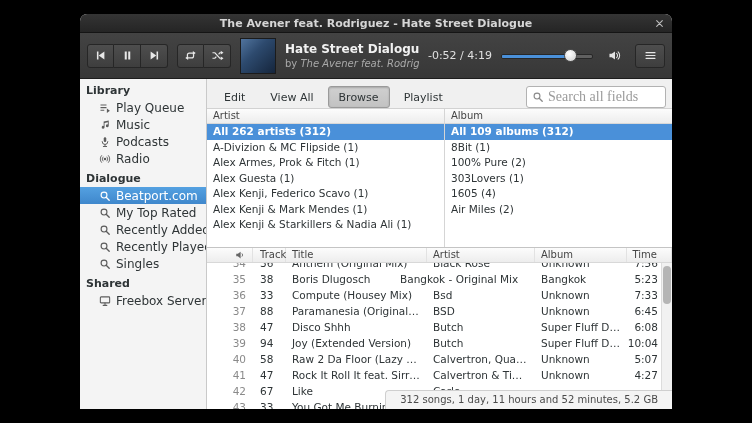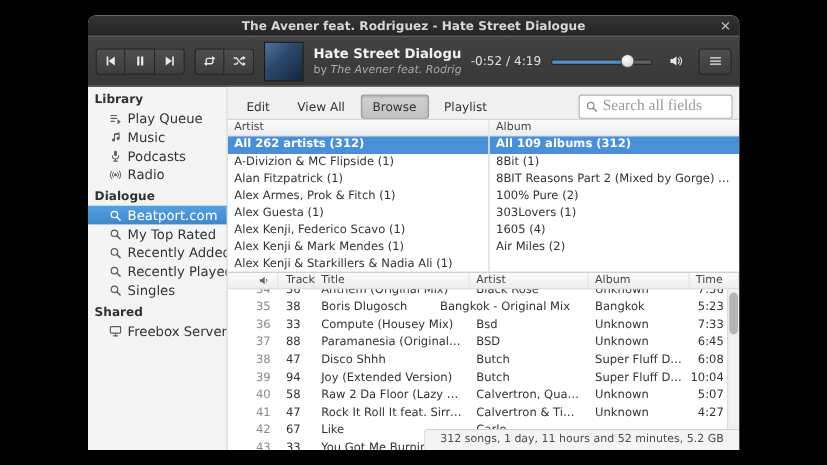--- a/index.html
+++ b/index.html
@@ -344,34 +344,32 @@
             <input class="search-input" placeholder="Search all fields" style="">
           </div>
         </div>
 
         <div class="browser">
           <div class="pane artist">
             <div class="pane-header">Artist</div>
             <div id="artist-rows">
                 <div class="b-row selected">All 262 artists (312)</div>
                 <div class="b-row">A-Divizion &amp; MC Flipside (1)</div>
-                <div class="b-row">Alan Fitzpatrick (1)</div>
                 <div class="b-row">Alex Armes, Prok &amp; Fitch (1)</div>
                 <div class="b-row">Alex Guesta (1)</div>
                 <div class="b-row">Alex Kenji, Federico Scavo (1)</div>
                 <div class="b-row">Alex Kenji &amp; Mark Mendes (1)</div>
                 <div class="b-row">Alex Kenji &amp; Starkillers &amp; Nadia Ali (1)</div>
               </div>
           </div>
           <div class="pane album">
             <div class="pane-header">Album</div>
             <div id="album-rows">
                 <div class="b-row selected">All 109 albums (312)</div>
                 <div class="b-row">8Bit (1)</div>
-                <div class="b-row">8BIT Reasons Part 2 (Mixed by Gorge) (1)</div>
                 <div class="b-row">100% Pure (2)</div>
                 <div class="b-row">303Lovers (1)</div>
                 <div class="b-row">1605 (4)</div>
                 <div class="b-row">Air Miles (2)</div>
               </div>
           </div>
         </div>
 
         <div class="tracklist">
           <div class="tl-header">

